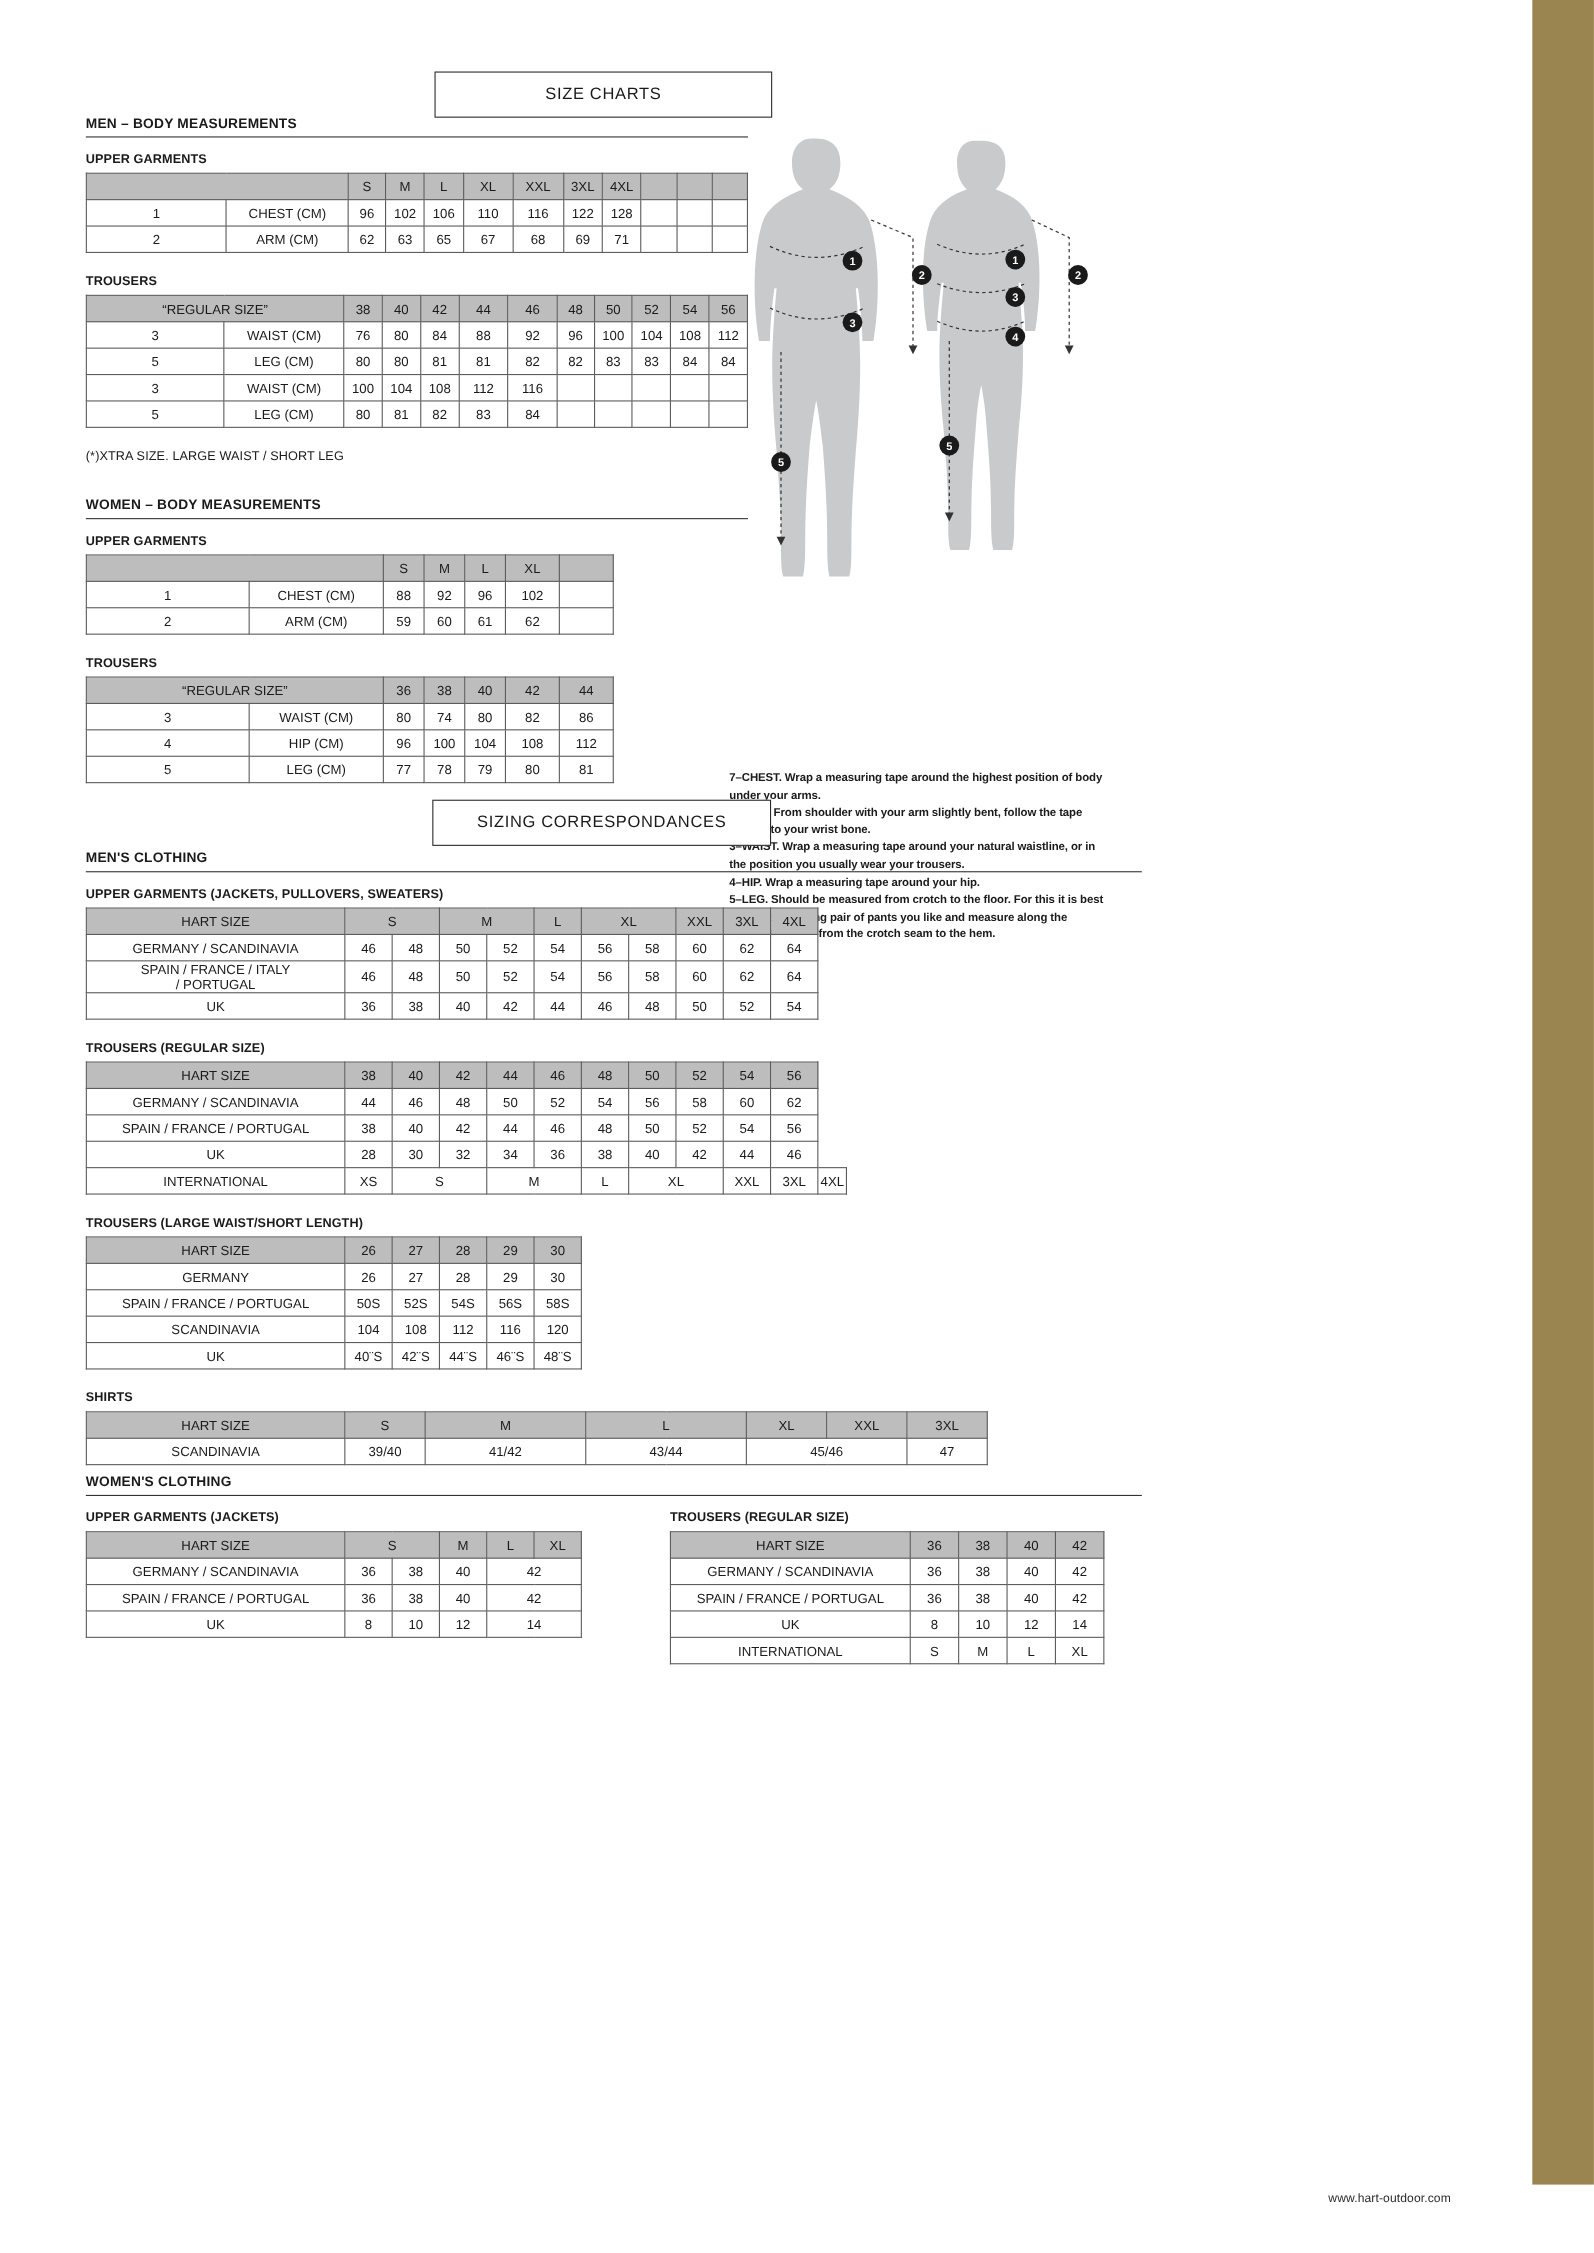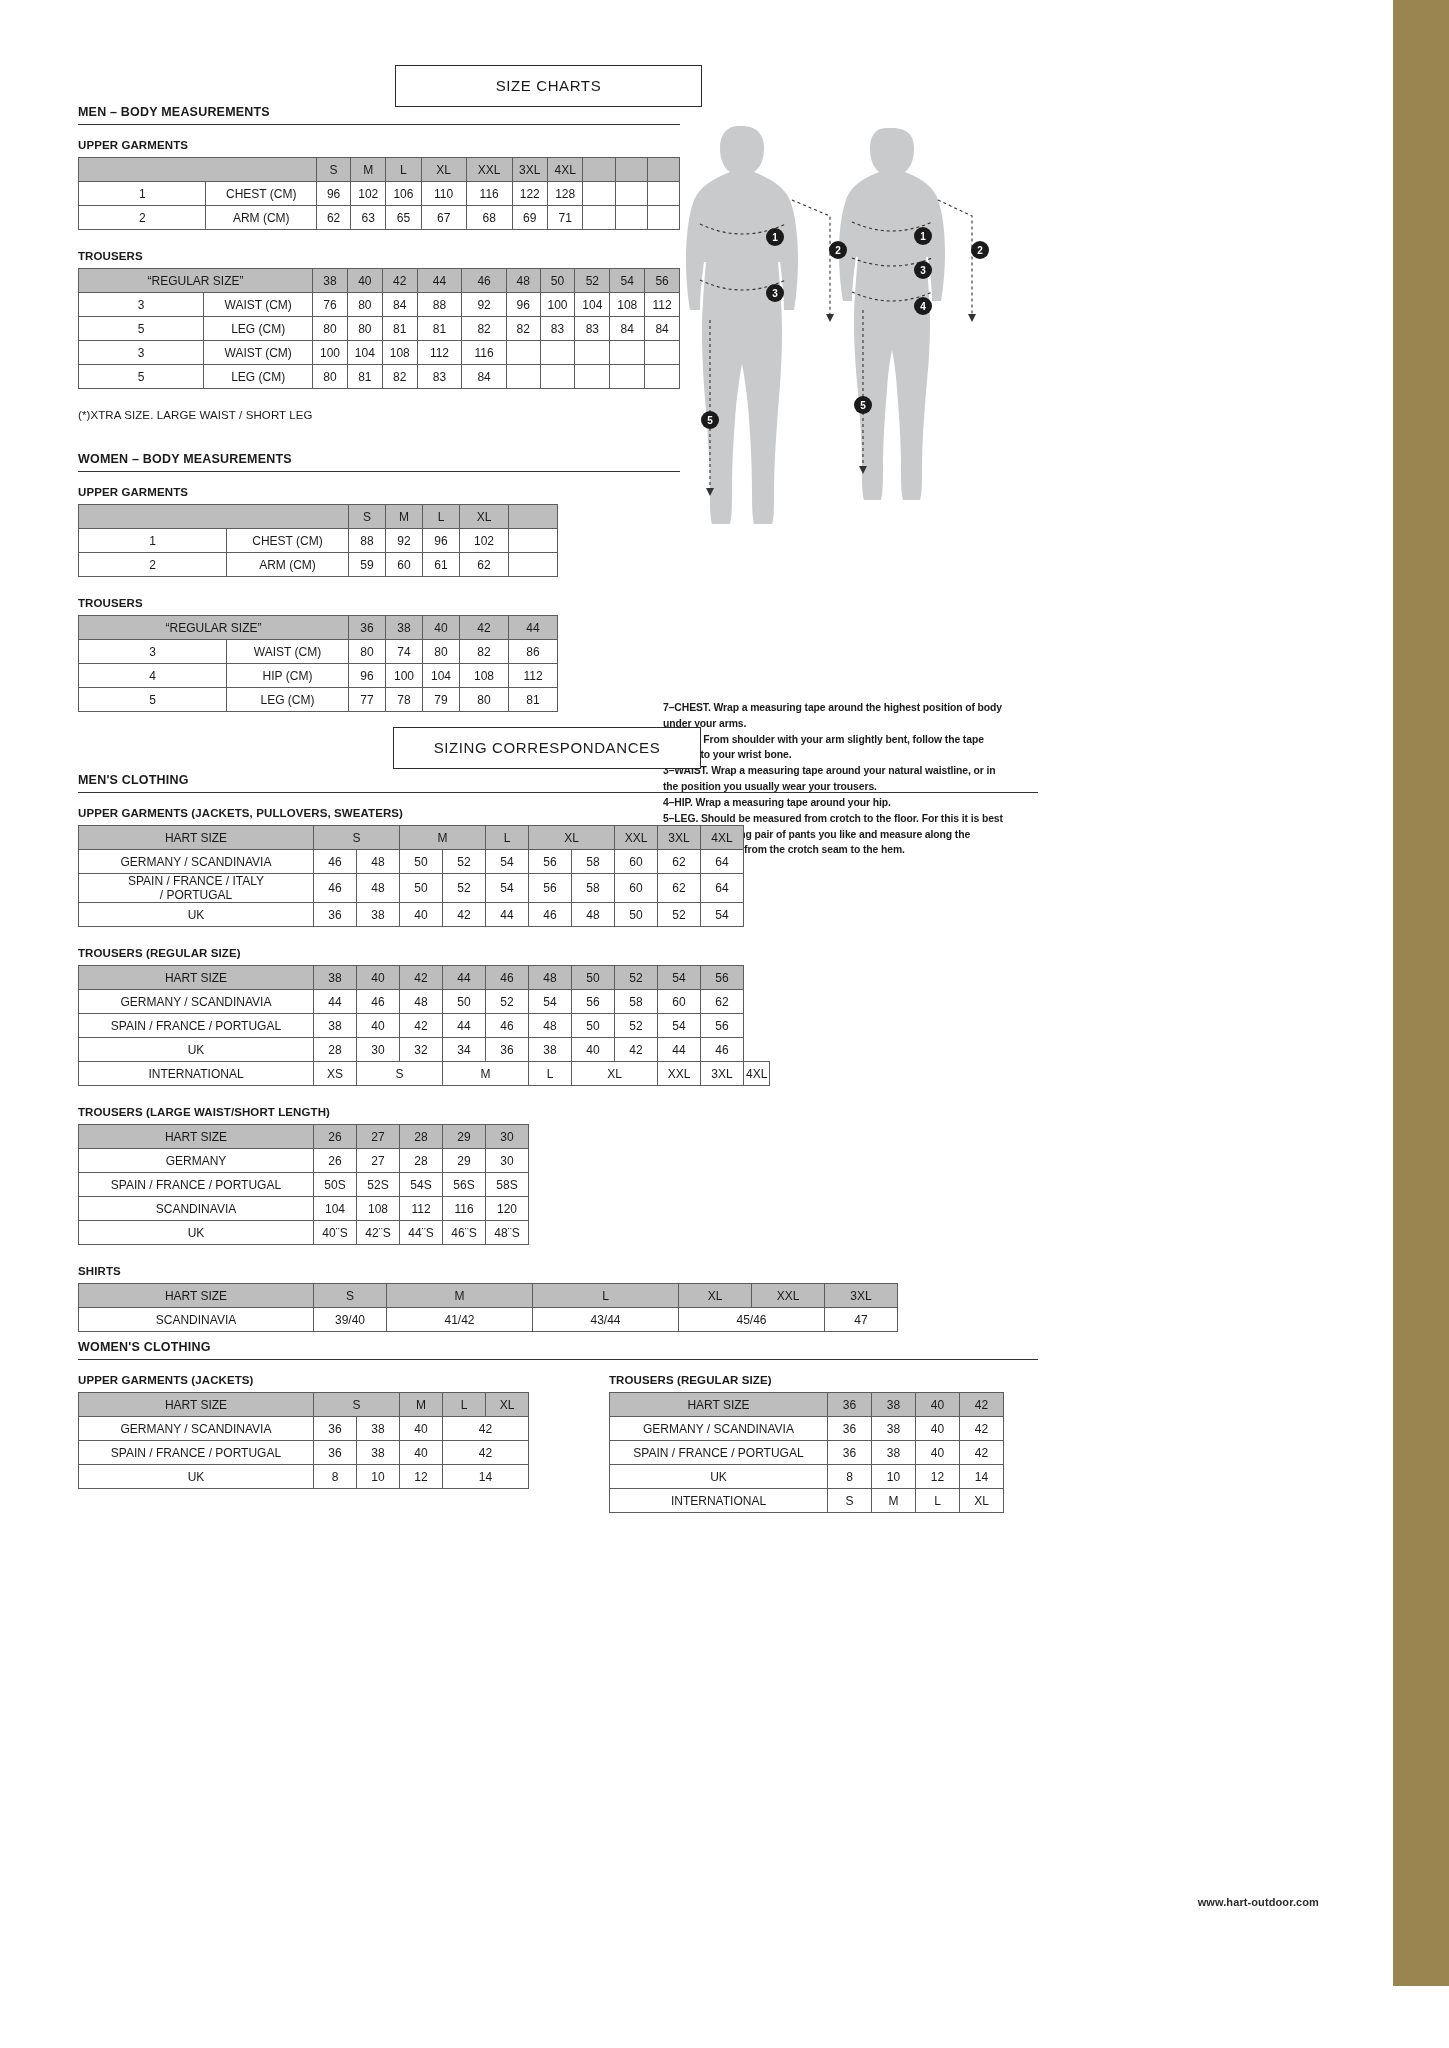--- a/index.html
+++ b/index.html
@@ -101,23 +101,23 @@
   
   #page-number {
     position: absolute; left: 0; top: 1982px; width: 1116px;
     text-align: center;
     color: #9a8450;
     font-size: 27px;
     font-weight: bold;
     letter-spacing: -1px;
   }
   #site-url {
-    position: absolute; right: 74px; top: 1896px;
+    position: absolute; right: 74px; top: 1993px;
     font-size: 11px;
-    font-weight: bold;
+    font-weight: normal;
     color: #2b2b2b;
     letter-spacing: 0.1px;
   }
   .two-col { display: flex; gap: 80px; }
 </style>
 </head>
 <body>
 
 <div class="gold-bar"></div>
 

